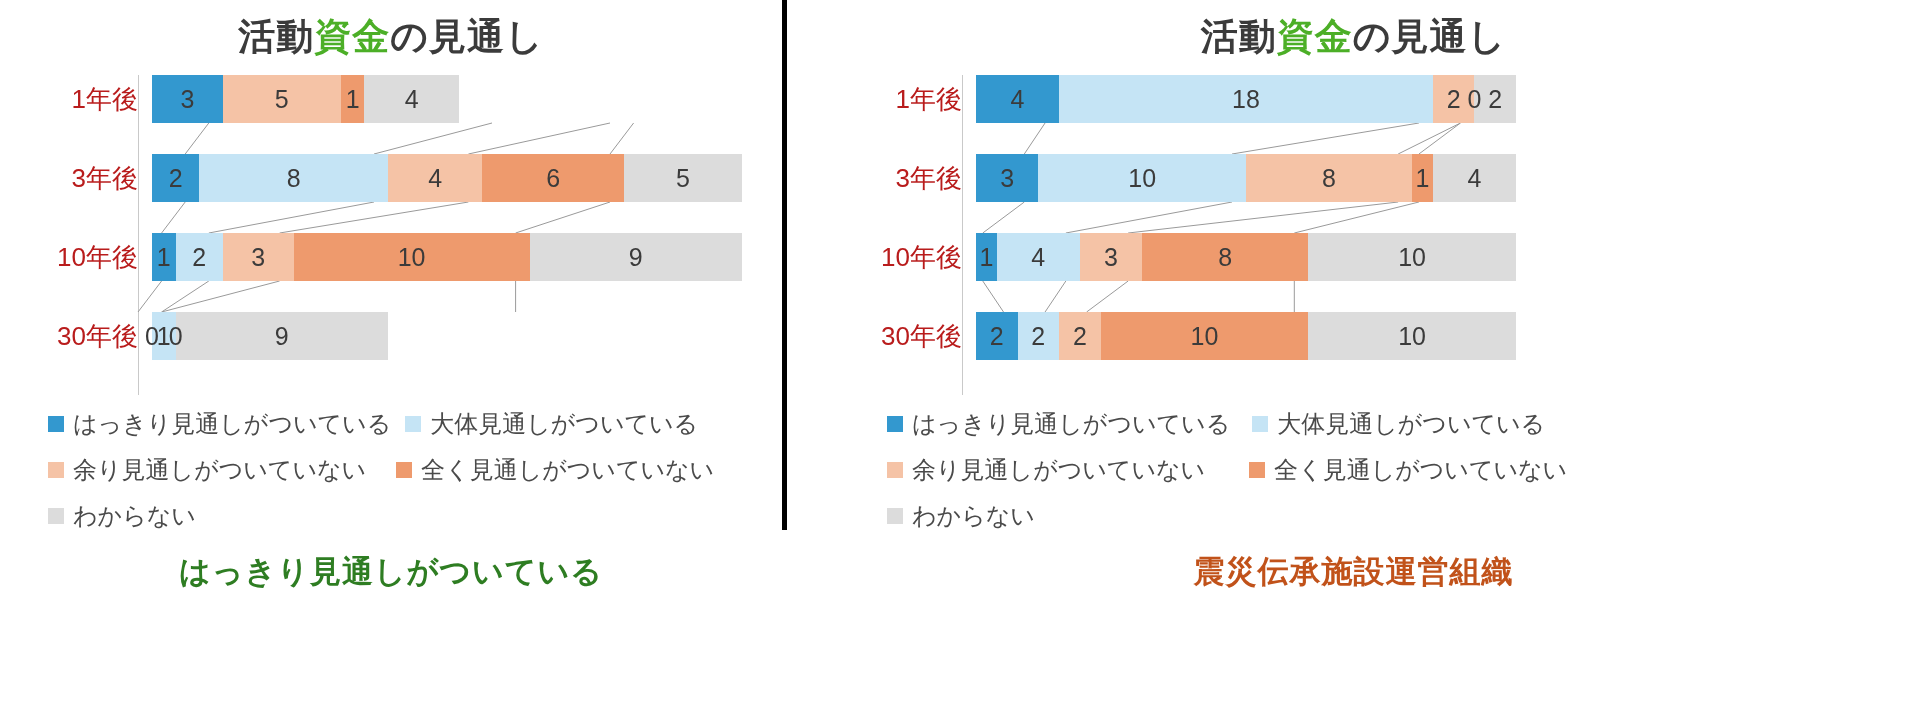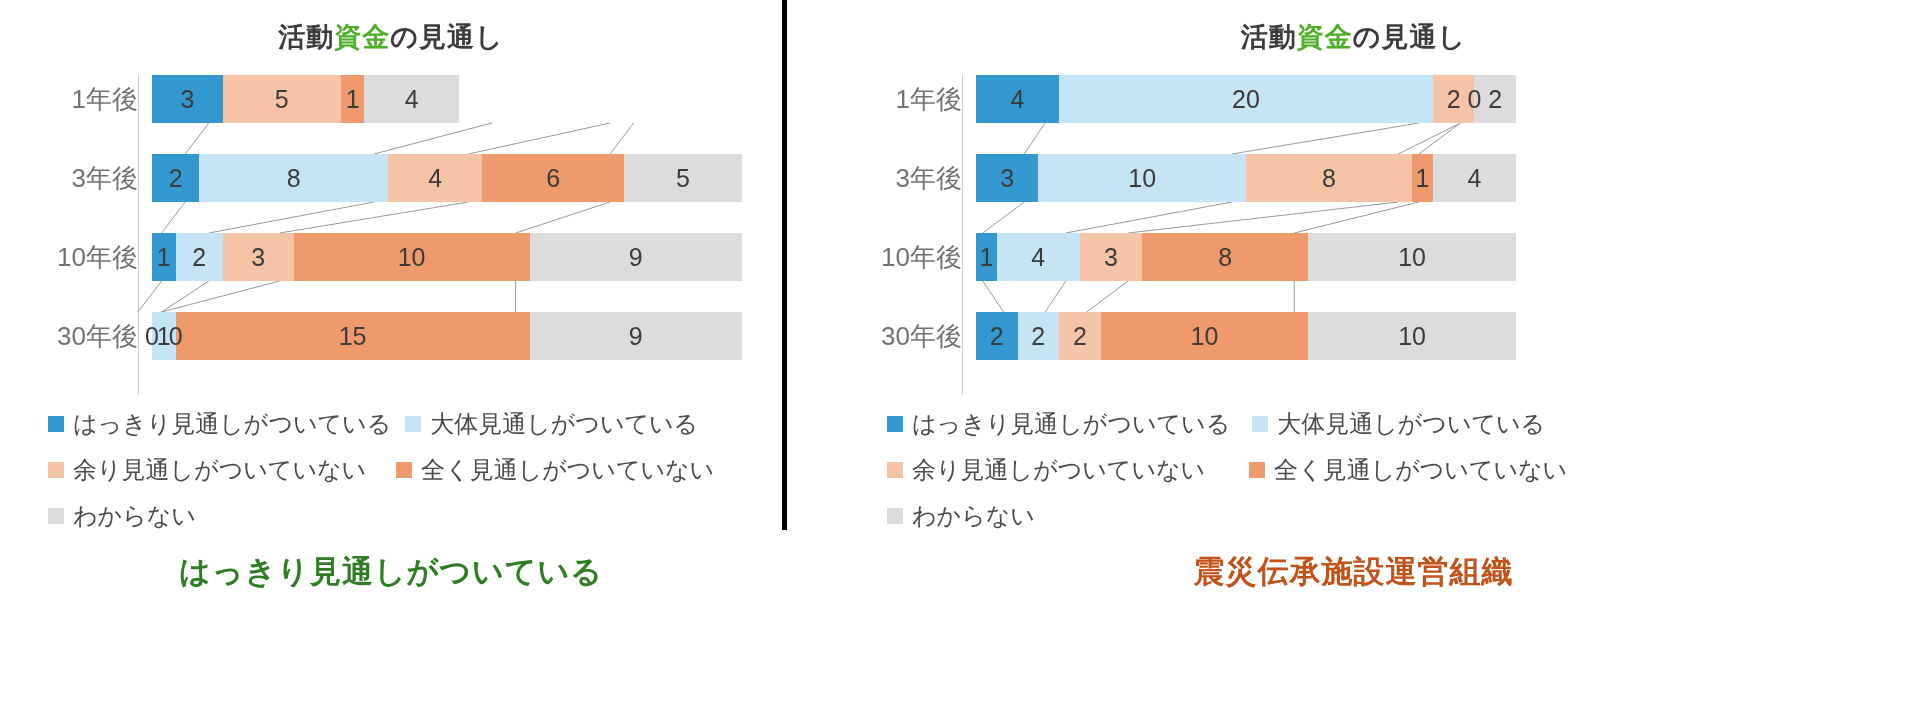--- a/index.html
+++ b/index.html
@@ -12,38 +12,38 @@
 
   .divider{
     position:absolute;left:782px;top:0px;width:5px;height:530px;background:#000000;
   }
 
   .panel{position:absolute;top:0;height:718px;}
   .panel-left{left:0px;width:782px;}
   .panel-right{left:787px;width:1133px;}
 
   .chart-title{
-    text-align:center;font-size:27px;font-weight:bold;color:#3b3b3b;
+    text-align:center;font-size:37px;font-weight:bold;color:#3b3b3b;
     letter-spacing:1px;margin-top:15px;height:44px;line-height:44px;
   }
   .chart-title .accent{color:#4caf27;}
 
   .plot{position:relative;margin-top:16px;}
   .plot-left{height:320px;}
   .plot-right{height:320px;}
 
   .axis-line{
     position:absolute;top:0;width:1px;background:#c9c9c9;height:100%;
   }
 
   .row{
     position:absolute;display:flex;align-items:center;height:48px;
   }
   .row-label{
-    width:0;flex:0 0 auto;text-align:right;font-size:26px;color:#737373;
+    width:0;flex:0 0 auto;text-align:right;font-size:26px;color:#b91c1c;
     padding-right:14px;white-space:nowrap;font-weight:normal;
   }
   .bar{display:flex;height:48px;position:relative;}
   .seg{
     display:flex;align-items:center;justify-content:center;
     font-size:25px;color:#3b3b3b;position:relative;overflow:visible;
     white-space:nowrap;
   }
   .seg.zero{width:0 !important;}
   .seg .val{position:relative;z-index:3;}
@@ -151,23 +151,20 @@
           <div class="bar" style="width: 590px;">
             <div class="seg zero tight" style="width: 0px; background: rgb(51, 152, 207);">
               <span class="val">0</span>
             </div>
             <div class="seg tight" style="width: 23.6px; background: rgb(197, 228, 245);">
               <span class="val">1</span>
             </div>
             <div class="seg zero tight" style="width: 0px; background: rgb(245, 195, 166);">
               <span class="val">0</span>
             </div>
-            <div class="seg" style="width: 354px; background: rgb(238, 154, 109);">
-              <span class="val">15</span>
-            </div>
             <div class="seg" style="width: 212.4px; background: rgb(220, 220, 220);">
               <span class="val">9</span>
             </div>
           </div>
         </div>
       </div>
     <div class="legend" id="legend-left">
         <div class="legend-row" style="margin-left: 48px;">
           <div class="legend-item" style="margin-right: 14px;">
             <span class="swatch" style="background: rgb(51, 152, 207);"></span>
@@ -218,21 +215,21 @@
           <line x1="341.1538461538462" y1="206" x2="299.61538461538464" y2="237" stroke="#9a9a9a" stroke-width="1"></line>
           <line x1="507.3076923076923" y1="206" x2="507.3076923076923" y2="237" stroke="#9a9a9a" stroke-width="1"></line>
         </svg>
         <div class="row" style="top: 0px; left: 0px;">
           <div class="row-label" style="width: 120px; margin-left: 55px;">1年後</div>
           <div class="bar" style="width: 540px;">
             <div class="seg" style="width: 83.0769px; background: rgb(51, 152, 207);">
               <span class="val">4</span>
             </div>
             <div class="seg" style="width: 373.846px; background: rgb(197, 228, 245);">
-              <span class="val">20</span>
+              <span class="val">18</span>
             </div>
             <div class="seg" style="width: 41.5385px; background: rgb(245, 195, 166);">
               <span class="val">2</span>
             </div>
             <div class="seg zero tight" style="width: 0px; background: rgb(238, 154, 109);">
               <span class="val">0</span>
             </div>
             <div class="seg" style="width: 41.5385px; background: rgb(220, 220, 220);">
               <span class="val">2</span>
             </div>

